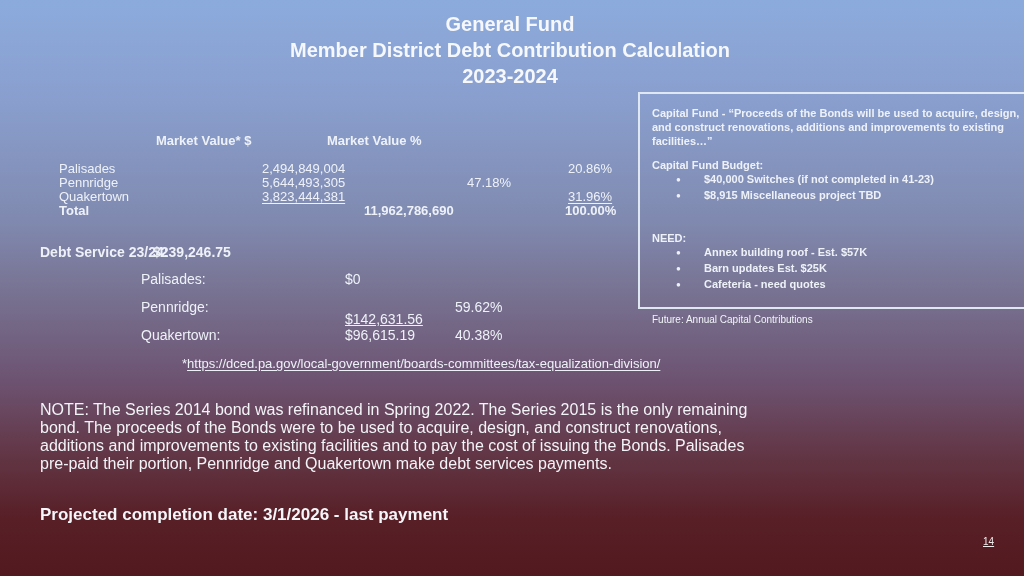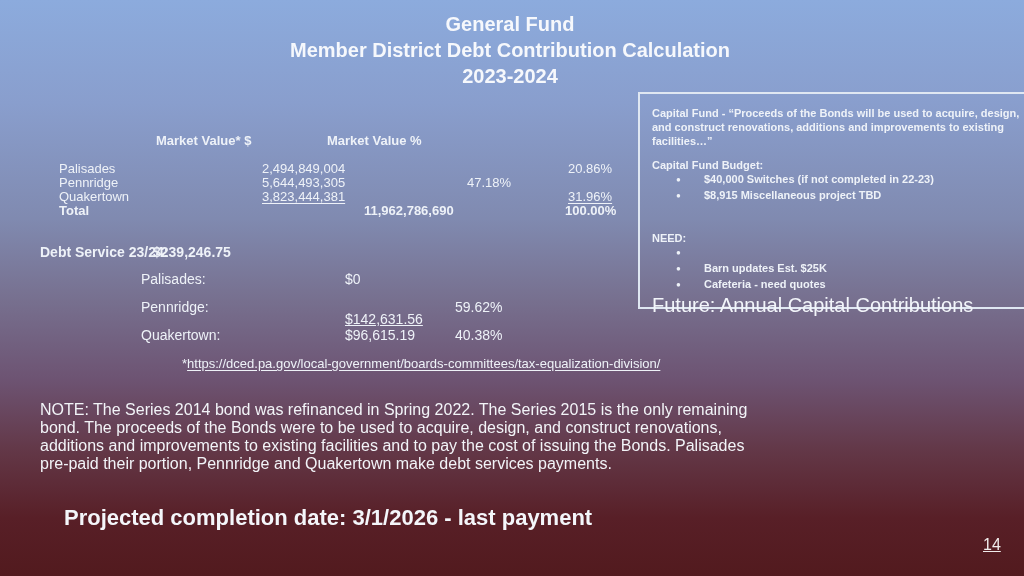--- a/index.html
+++ b/index.html
@@ -14,32 +14,32 @@
   .abs { position:absolute; white-space:nowrap; }
   .title { position:absolute; top:11px; left:150px; width:720px; text-align:center;
            font-weight:bold; font-size:20px; line-height:26px; color:#f6f8fc; }
   .t-shift { transform:translateX(-53px); }
   .tbl  { font-size:13px; line-height:14px; color:#eef2f8;padding-left:19px; }
   .mid  { font-size:14px; line-height:15px; color:#eef2f8; }
   .b    { font-weight:bold; }
   .und  { text-decoration:underline; text-underline-offset:2px; }
   .note { position:absolute; left:40px; top:401px; width:722px; font-size:16px;
           line-height:18px; color:#f2f4f8; white-space:normal; }
-  .proj { position:absolute; left:40px; top:505px; font-size:22px; font-weight:bold; color:#f4f6fa;margin-left:24px; }
+  .proj { position:absolute; left:40px; top:505px; font-size:17px; font-weight:bold; color:#f4f6fa; }
   .capbox { position:absolute; left:638px; top:92px; width:400px; height:217px;
             border:2px solid #dfe7f2; padding:12px 12px 6px 12px;
             font-size:11px; line-height:14px; font-weight:bold; color:#eef2f8; }
   .capbox .sec { margin-top:10px; }
   .capbox .gap { margin-top:27px; }
   .brow { display:flex; }
   .bdot { width:8px; margin-left:24px; flex:none; }
   .bdot::before { content:"●"; font-size:8px; position:relative; top:-1px; }
   .btxt { margin-left:20px; }
-  .future { margin-top:3px; font-weight:normal; font-size:20px; line-height:18px; color:#f2f5fa; }
-  .pagenum { position:absolute; left:983px; top:536px; font-size:16px; color:#f0ebeb;text-decoration:underline; }
+  .future { margin-top:18px; font-weight:normal; font-size:10px; line-height:18px; color:#f2f5fa; }
+  .pagenum { position:absolute; left:983px; top:536px; font-size:10px; color:#f0ebeb;text-decoration:underline; }
   .link-star { text-decoration:none; }
   a.src { color:#eef2f8; }
 </style>
 </head>
 <body>
 
 <div class="stage">
 
   <div class="title">
     <div>General Fund</div>
@@ -84,29 +84,30 @@
 
   <div class="note">NOTE: The Series 2014 bond was refinanced in Spring 2022. The Series 2015 is the only remaining bond. The proceeds of the Bonds were to be used to acquire, design, and construct renovations, additions and improvements to existing facilities and to pay the cost of issuing the Bonds. Palisades pre-paid their portion, Pennridge and Quakertown make debt services payments.</div>
 
   <div class="proj">Projected completion date: 3/1/2026 - last payment</div>
 
   <div class="capbox">
     <div style="white-space:normal;">Capital Fund - “Proceeds of the Bonds will be used to acquire, design, and construct renovations, additions and improvements to existing facilities…”</div>
     <div class="sec">Capital Fund Budget:</div>
     <div class="brow">
       <span class="bdot"></span>
-      <span class="btxt">$40,000 Switches (if not completed in 22-23)</span>
+      <span class="btxt">$40,000 Switches (if not completed in 41-23)</span>
     </div>
     <div class="brow">
       <span class="bdot"></span>
       <span class="btxt">$8,915 Miscellaneous project TBD</span>
     </div>
     <div class="gap">NEED:</div>
     <div class="brow">
       <span class="bdot"></span>
+      <span class="btxt">Annex building roof - Est. $57K</span>
     </div>
     <div class="brow">
       <span class="bdot"></span>
       <span class="btxt">Barn updates Est. $25K</span>
     </div>
     <div class="brow">
       <span class="bdot"></span>
       <span class="btxt">Cafeteria - need quotes</span>
     </div>
     <div class="future">Future: Annual Capital Contributions</div>

